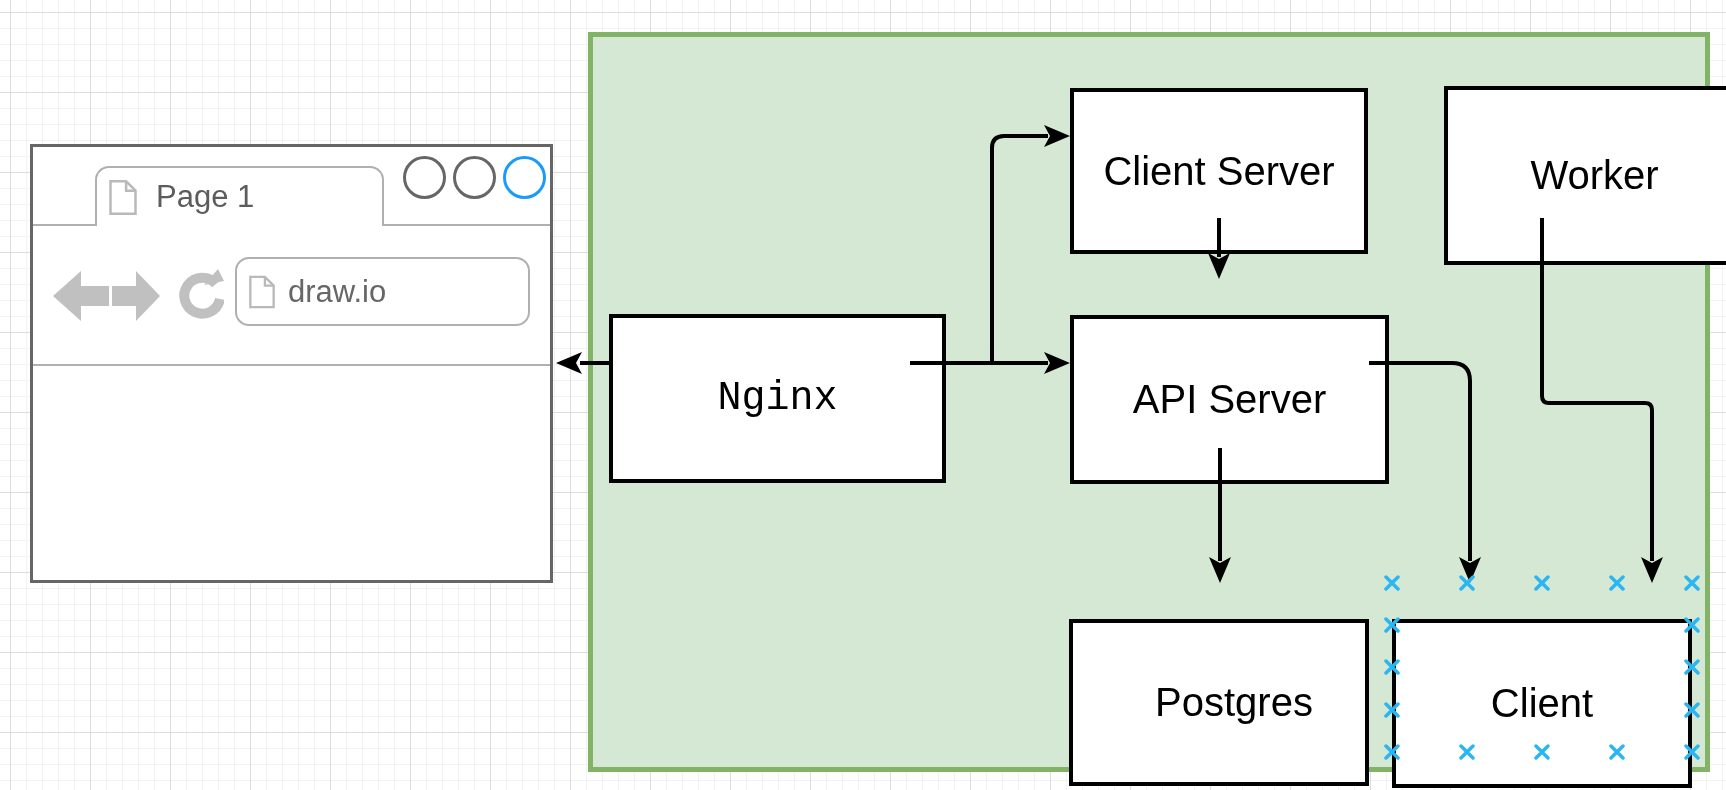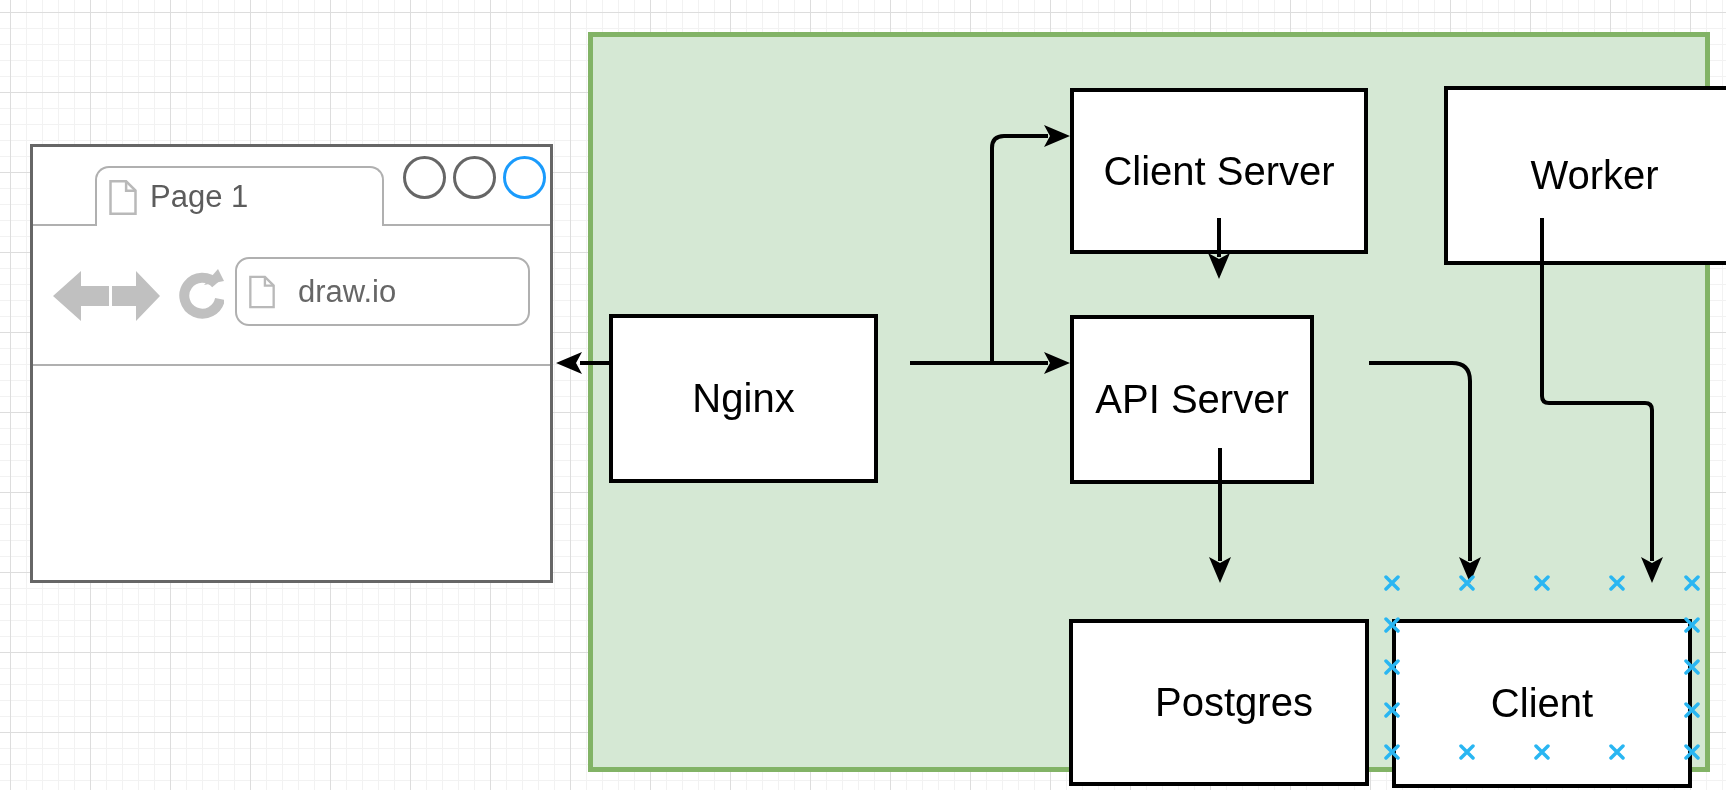--- a/index.html
+++ b/index.html
@@ -21,29 +21,29 @@
   
   .browser-window {
     left:30px; top:144px; width:523px; height:439px;
     background:#fff; border:3px solid #666666; z-index:2;
   }
   .tabbar-line { left:0; right:0; top:77px; height:2px; background:#b0b0b0; z-index:1; }
   .browser-tab {
     left:62px; top:19px; width:289px; height:60px; background:#fff;
     border:2.5px solid #b0b0b0; border-bottom:none;
     border-radius:14px 14px 0 0; z-index:2;
-    display:flex; align-items:center; gap:12px; padding-left:11px;
+    display:flex; align-items:center; gap:18px; padding-left:11px;
   }
   .tab-label { font-size:31px; color:#5c5c5c; }
   .win-circle { top:9px; width:43px; height:43px; border-radius:50%; border:3px solid #666666; background:#fff; z-index:3; }
   .divider { left:0; right:0; top:217px; height:2px; background:#b0b0b0; }
   .url-bar {
     left:202px; top:110px; width:295px; height:69px;
     border:2.5px solid #b0b0b0; border-radius:14px; background:#fff;
-    display:flex; align-items:center; gap:22px; padding-left:11px;
+    display:flex; align-items:center; gap:12px; padding-left:11px;
   }
   .url-text { font-size:31px; color:#666666; }
 
   
   .container-box {
     left:588px; top:32px; width:1122px; height:740px;
     background:#d5e8d4; border:5px solid #82b366; z-index:1;
   }
   .node {
     background:#fff; border:4px solid #000; z-index:3;
@@ -87,30 +87,30 @@
       <path d="M14.5 1.5 V9 H22" fill="none" stroke="#b9b9b9" stroke-width="2"></path>
     </svg>
     <span class="url-text">draw.io</span>
   </div>
 
   <div class="abs divider"></div>
 </div>
 
 <div class="abs container-box"></div>
 
-<div class="abs node" style="left:609px;  top:278px; width:269px; height:169px;">
+<div class="abs node" style="left:609px;  top:278px; width:337px; height:169px;font-family:Liberation Mono, monospace;">
   <span>Nginx</span>
 </div>
 <div class="abs node" style="left:1070px; top:52px;  width:298px; height:166px;">
   <span>Client Server</span>
 </div>
 <div class="abs node" style="left:1444px; top:50px;  width:301px; height:179px;">
   <span>Worker</span>
 </div>
-<div class="abs node" style="left:1070px; top:279px; width:244px; height:169px;">
+<div class="abs node" style="left:1070px; top:279px; width:319px; height:169px;">
   <span>API Server</span>
 </div>
 <div class="abs node" style="left:1069px; top:583px; width:300px; height:167px;padding-left:30px;">
   <span>Postgres</span>
 </div>
 <div class="abs node" style="left:1392px; top:583px; width:300px; height:169px;">
   <span>Client</span>
 </div>
 
 <svg id="edge-layer" class="abs" width="1726" height="790" viewBox="0 0 1726 790">

